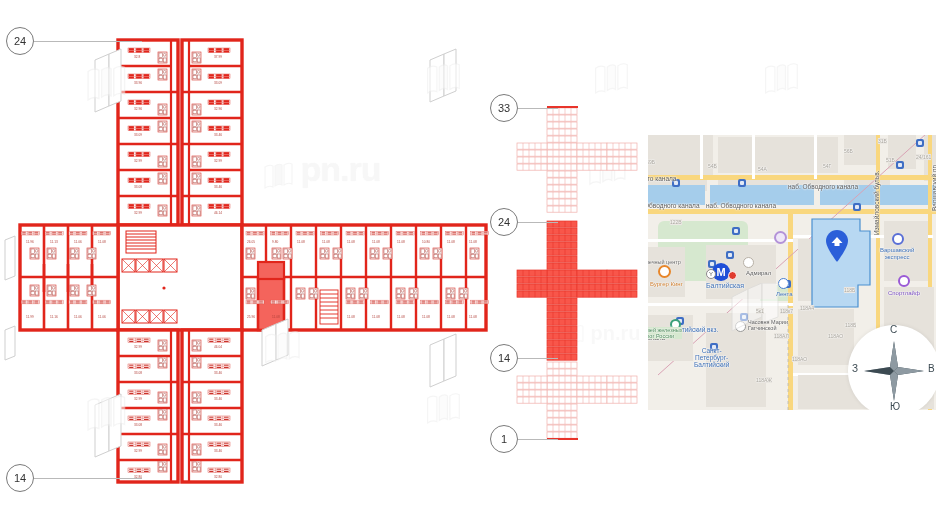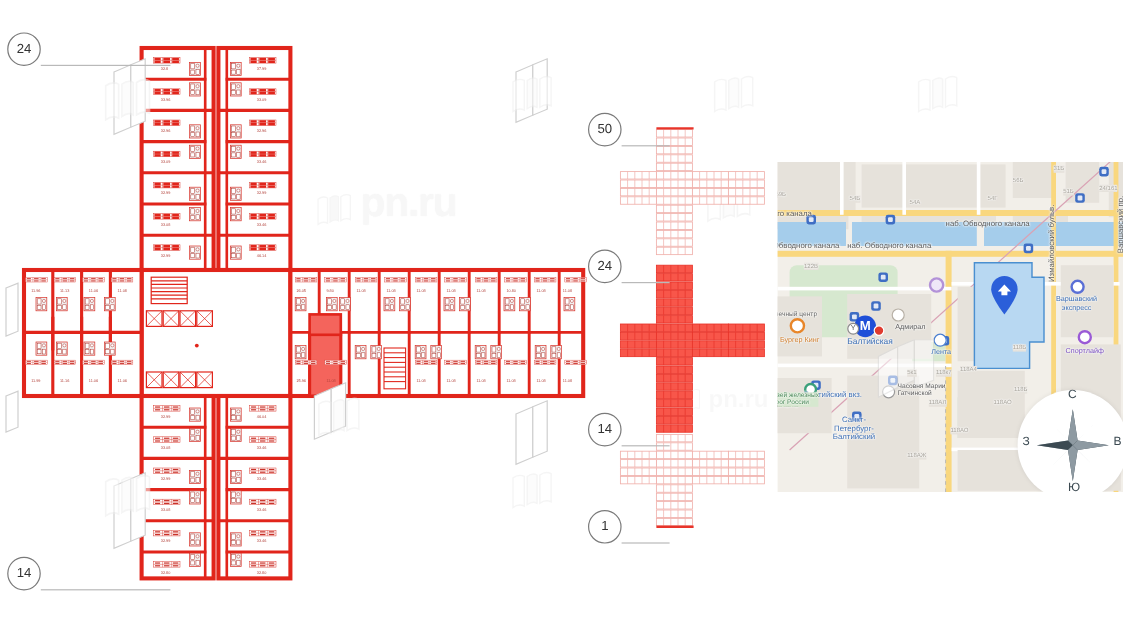--- a/index.html
+++ b/index.html
@@ -2,21 +2,21 @@
 <html><head>
 <meta charset="utf-8">
 <title>Floor plan viewer</title>
 <style>
   html,body{margin:0;padding:0;background:#ffffff;}
   body{width:936px;height:527px;position:relative;overflow:hidden;
        font-family:"Liberation Sans","DejaVu Sans",sans-serif;}
   .plan-wrap{position:absolute;left:0;top:0;width:500px;height:527px;}
 
   
-  .fmark{position:absolute;display:flex;align-items:flex-end;}
+  .fmark{position:absolute;display:flex;align-items:center;}
   .fmark .circle{width:26px;height:26px;border-radius:50%;border:1px solid #7a7a7a;
      background:#fff;display:flex;align-items:center;justify-content:center;
      font-size:11px;color:#333;flex:0 0 auto;}
   .fmark .lead{height:1px;background:#b9b9b9;}
 
   
   #planSvg{position:absolute;left:0;top:0;}
 
   
   .wm{position:absolute;opacity:.55;pointer-events:none;}
@@ -624,21 +624,21 @@
         <use href="#floorStripF" x="27" y="307"></use>
           <use href="#floorStripF" x="87" y="307"></use>
         <use href="#floorStripF" x="117" y="307"></use>
       </g>
       <line x1="57" y1="349" x2="88" y2="349" stroke="#e8342a" stroke-width="2"></line>
     </g>
   </svg>
 
   
   <div class="fmark" style="left:0px;top:4px;">
-    <div class="circle">50</div>
+    <div class="circle">33</div>
     <div class="lead" style="width:40px;"></div>
   </div>
   <div class="fmark" style="left:0px;top:118px;">
     <div class="circle">24</div>
     <div class="lead" style="width:40px;"></div>
   </div>
   <div class="fmark" style="left:0px;top:254px;">
     <div class="circle">14</div>
     <div class="lead" style="width:40px;"></div>
   </div>

